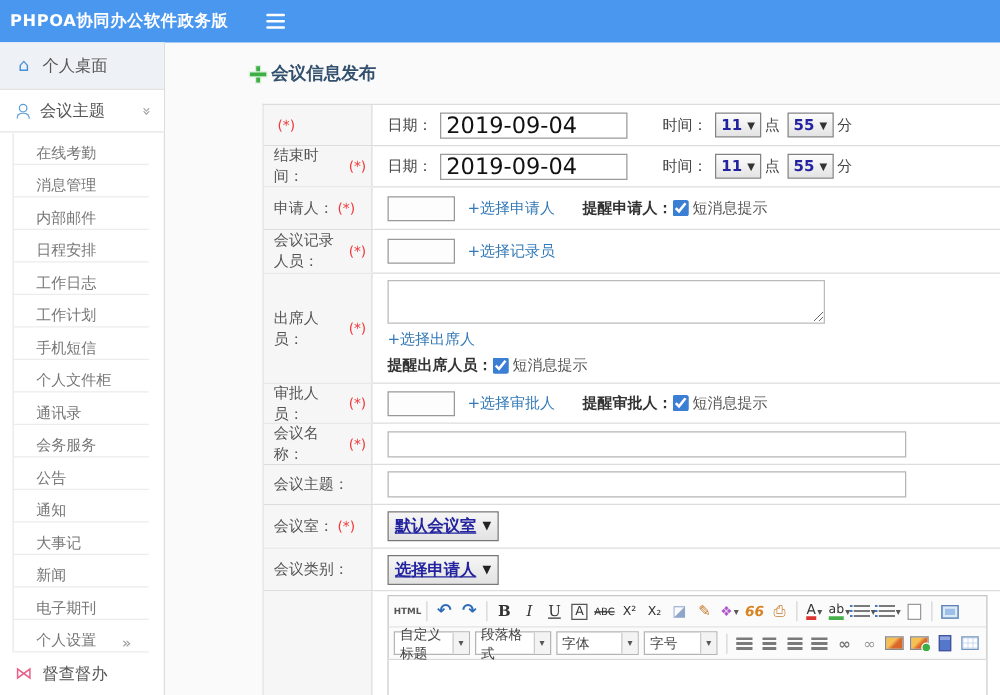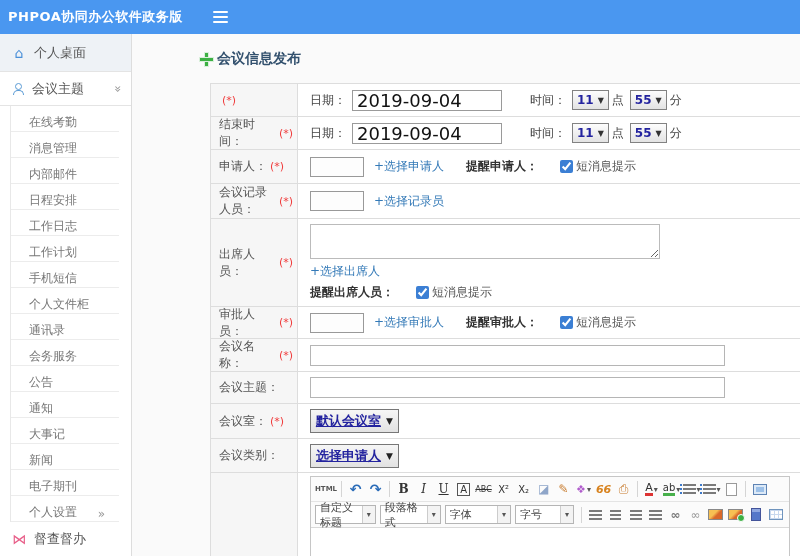--- a/index.html
+++ b/index.html
@@ -58,21 +58,21 @@
   .date-input { width:150px; height:21px; border:1px solid #9a9a9a; font-size:18px; padding:0 4px;
     color:#111; font-family:"DejaVu Sans",sans-serif; }
   .time-label { margin-left:28px; }
   .fake-select { display:inline-flex; align-items:center; gap:4px; border:1px solid #828282;
     background:linear-gradient(#fdfdfd,#e3e3e3); padding:1px 4px; height:20px; cursor:pointer; }
   .fake-select .val { color:#23239f; font-weight:bold; font-size:12px; }
   .fake-select .caret { font-size:8px; color:#333; }
   .unit { margin:0 6px 0 3px; }
   .small-input { width:54px; height:20px; border:1px solid #999; background:#fdfdfd; margin-right:10px; }
   a.pick-link { color:#3379b7; text-decoration:none; font-size:12px; cursor:pointer; }
-  .remind { font-weight:bold; color:#333; margin-left:22px; margin-right:22px; }
+  .remind { font-weight:bold; color:#333; margin-left:22px; margin-right:0; }
   .sms { color:#555; margin-left:3px; }
   .attend-area { width:350px; height:46px; border:1px solid #bbb; resize:both; font-size:12px; }
   .wide-input { width:415px; height:21px; border:1px solid #b5b5b5; }
   .room-select { display:inline-flex; align-items:center; gap:5px; border:1px solid #777;
     background:linear-gradient(#f6f6f6,#e2e2e2); padding:2px 5px; cursor:pointer; }
   .room-select .val { color:#23239f; font-weight:bold; font-size:13px; text-decoration:underline; }
   .room-select .caret { font-size:9px; color:#222; }
 
   
   .erow { display:flex; }

